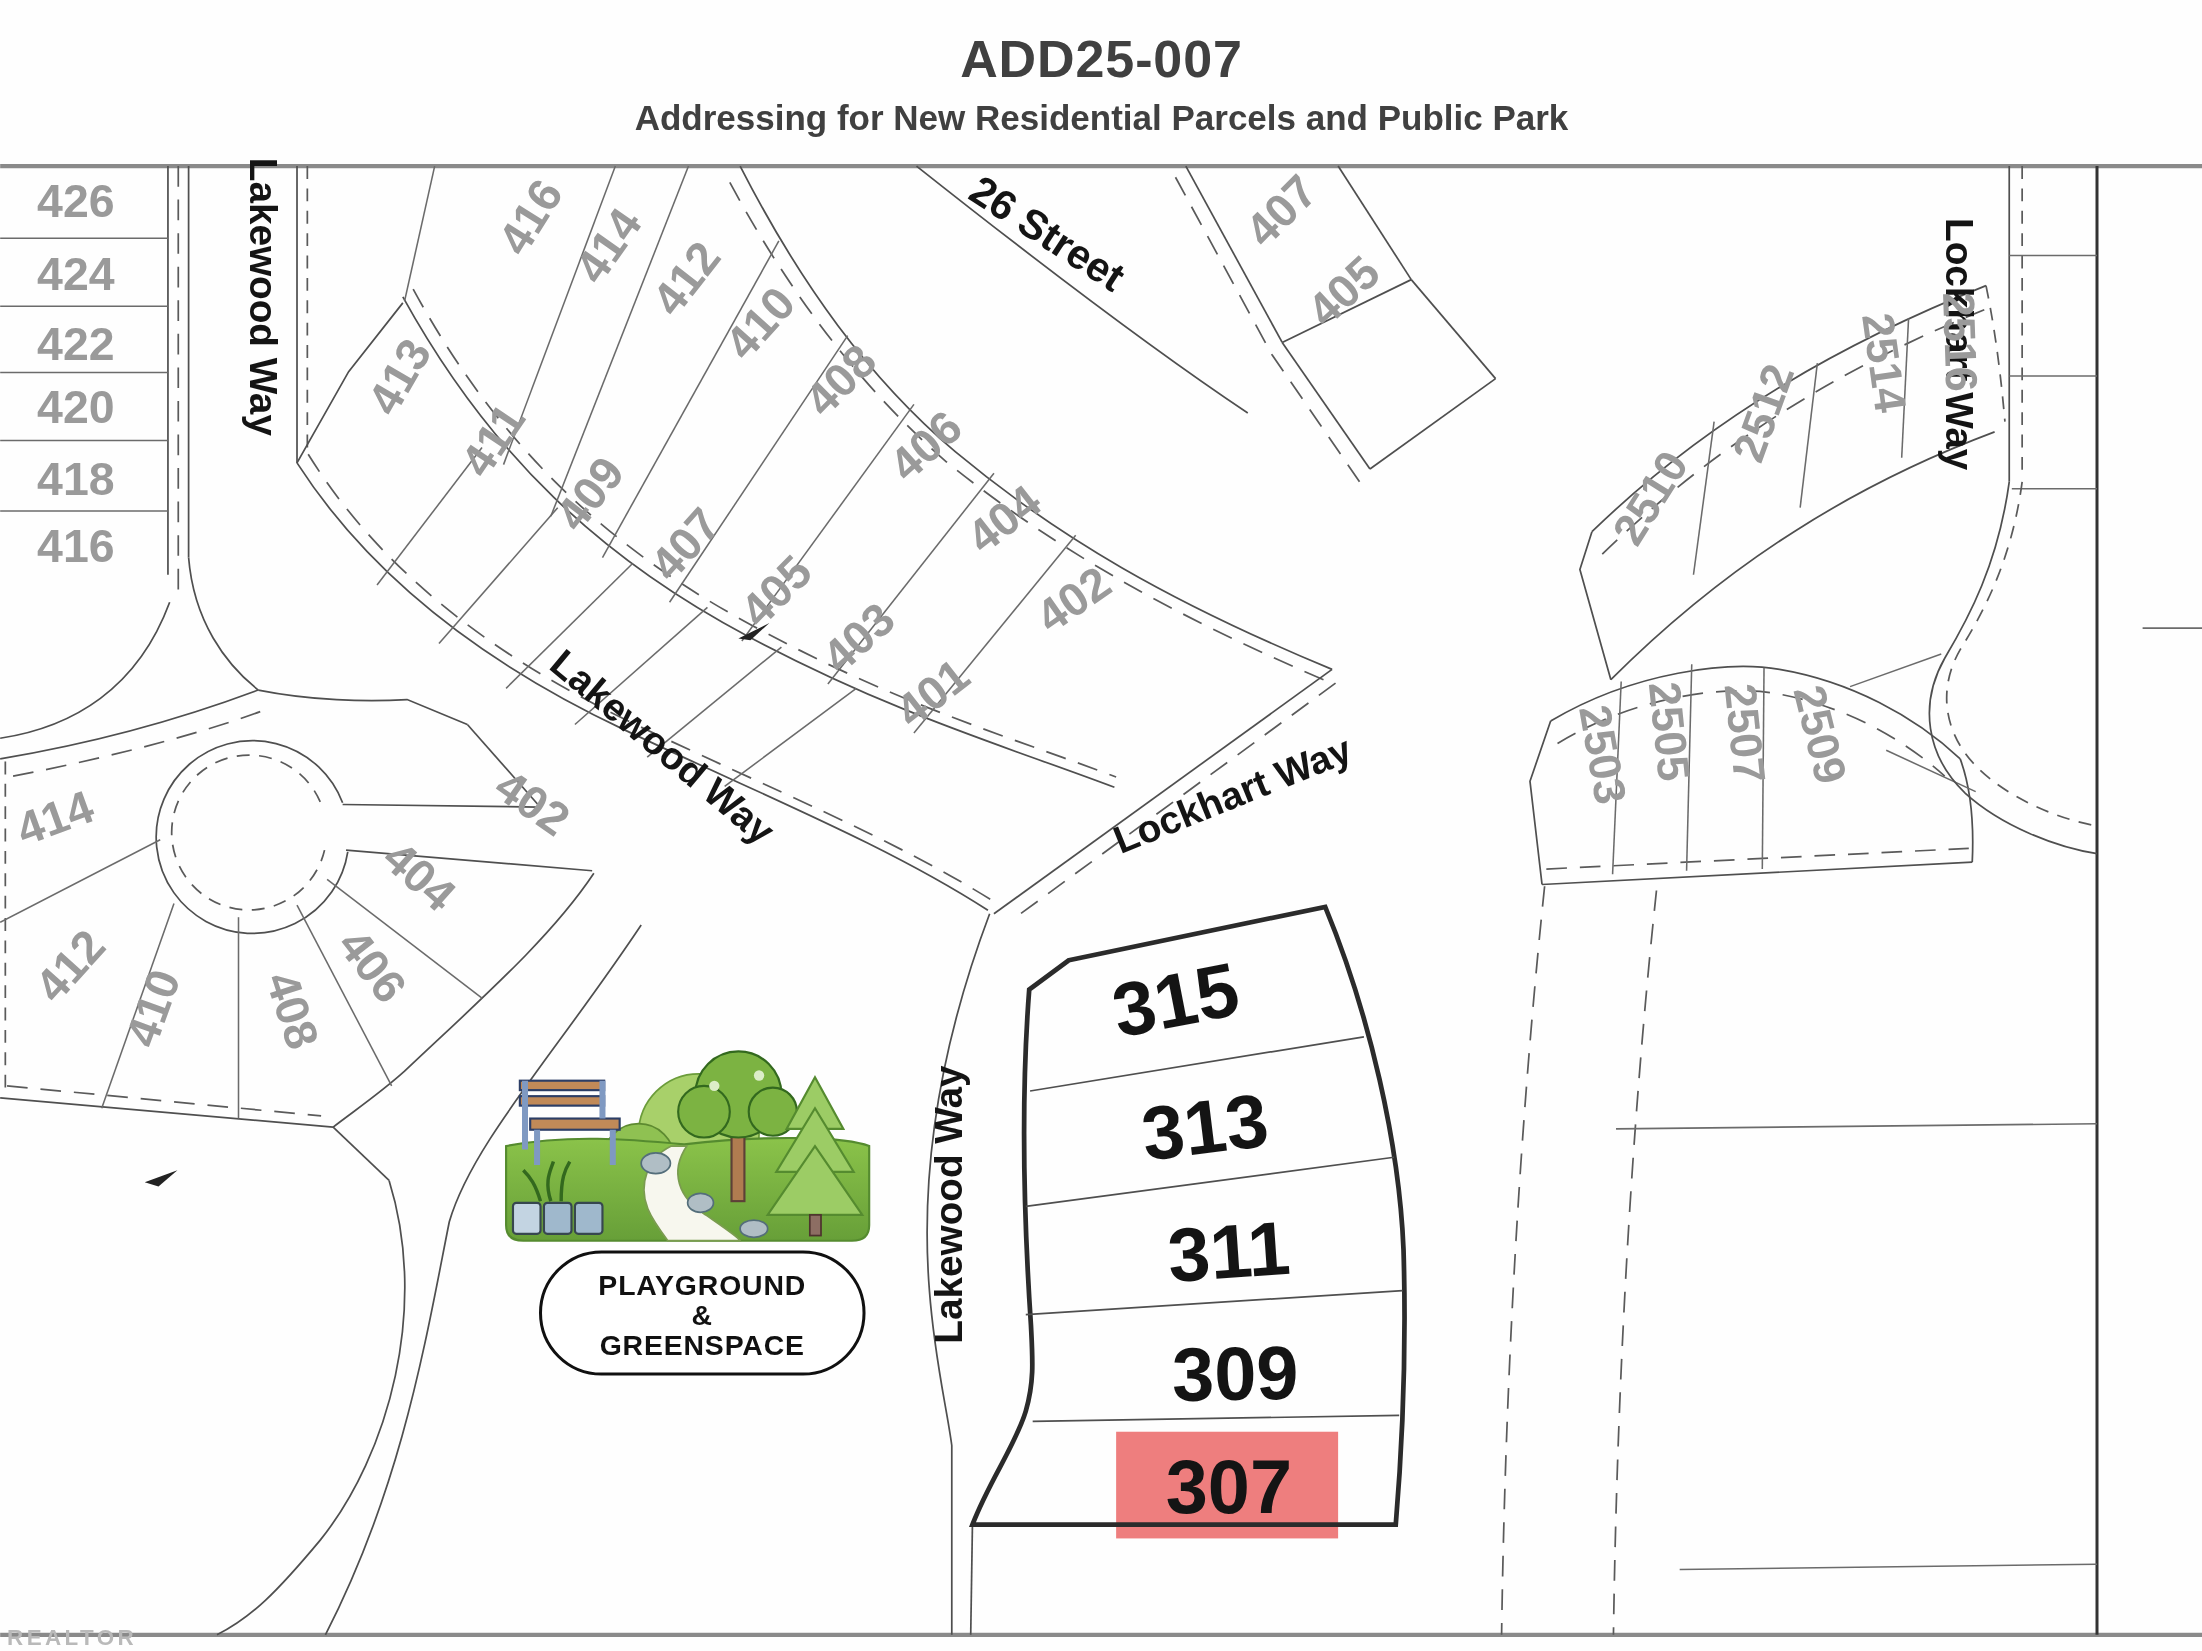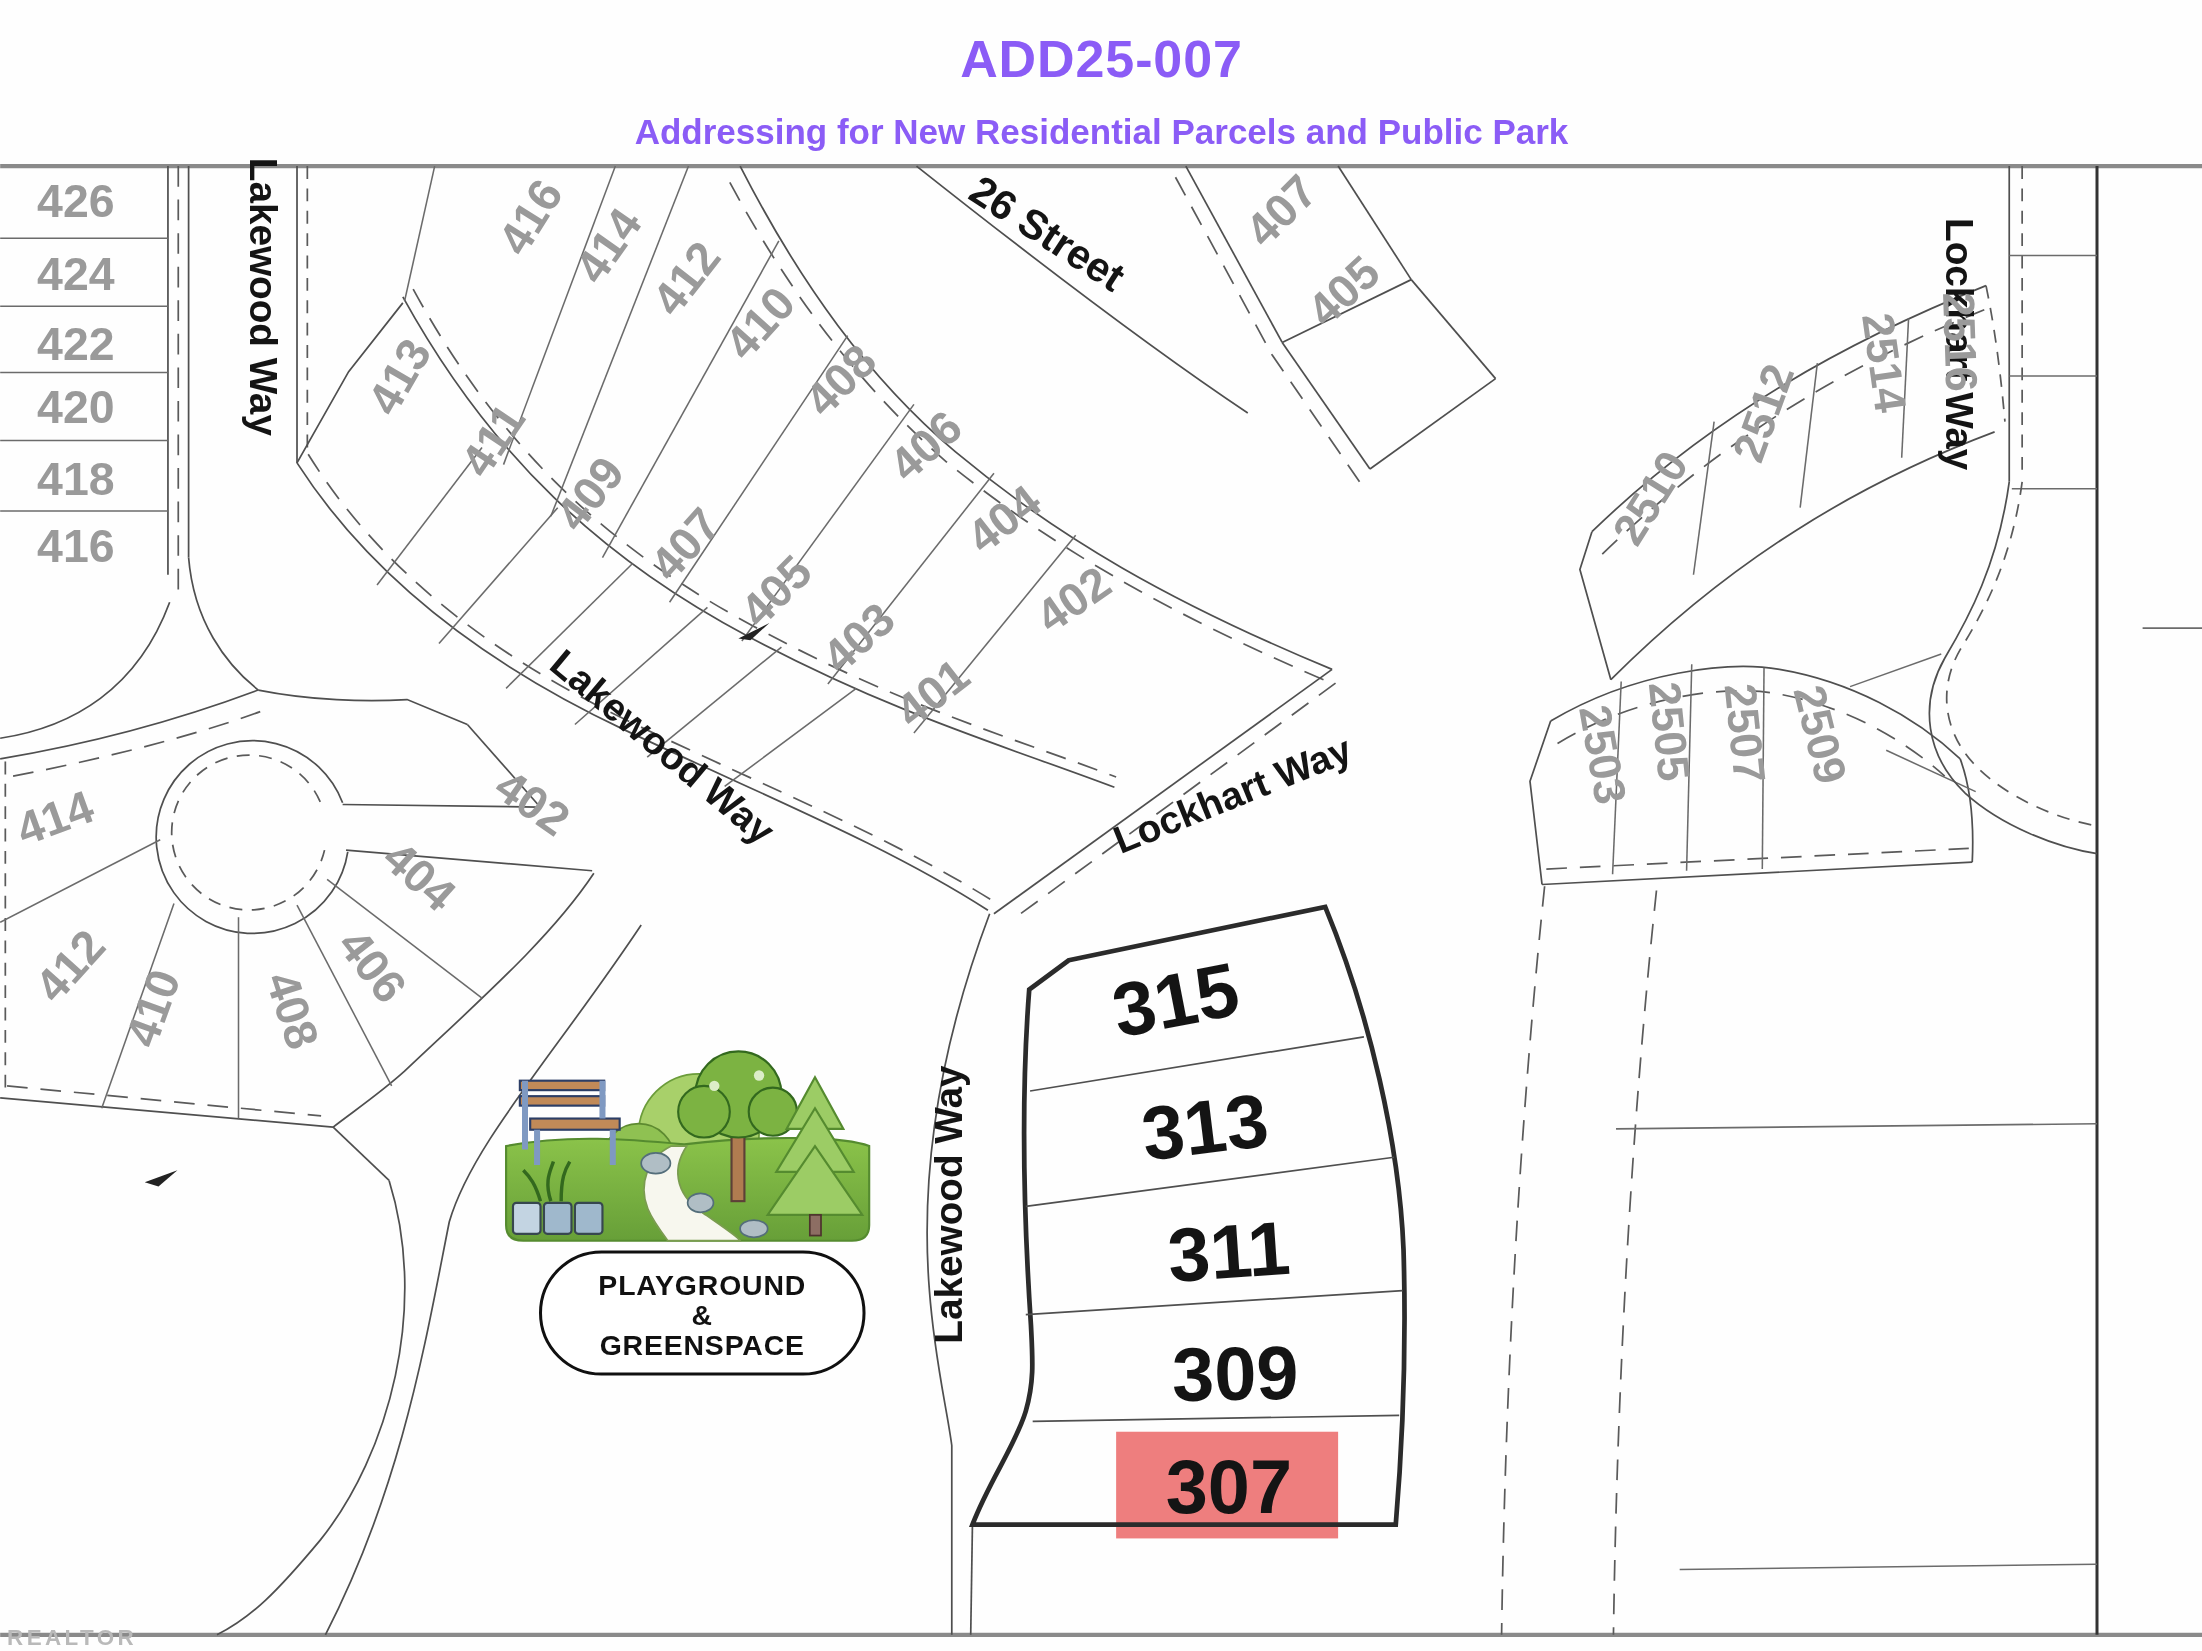--- a/index.html
+++ b/index.html
@@ -1,20 +1,20 @@
 <!DOCTYPE html>
 <html style="font-size:13.8px"><head>
 <meta charset="utf-8">
 <style>
   html,body{margin:0;padding:0;background:#ffffff;}
   #stage{position:relative;width:2203px;height:1652px;background:#fefefe;overflow:hidden;
          font-family:"Liberation Sans", sans-serif;}
-  .hdr{position:absolute;left:0;width:2203px;text-align:center;color:#8b5cf6;}
+  .hdr{position:absolute;left:0;width:2203px;text-align:center;color:#404040;}
   #title{top:29px;font-size:52px;font-weight:700;letter-spacing:0.9px;}
-  #subtitle{top:112px;font-size:35px;font-weight:700;}
+  #subtitle{top:98px;font-size:35px;font-weight:700;}
   svg{position:absolute;left:0;top:0;}
   .ln{fill:none;stroke:#4f4f4f;stroke-width:2px;}
   .lnlt{fill:none;stroke:#6b6b6b;stroke-width:1.8px;}
   .dash{fill:none;stroke:#5a5a5a;stroke-width:2px;stroke-dasharray:24 15;}
   .dashsm{fill:none;stroke:#5a5a5a;stroke-width:2px;stroke-dasharray:15 11;}
   .thick{fill:none;stroke:#2b2b2b;stroke-width:5.5px;}
   .bnd{fill:none;stroke:#333;stroke-width:3.5px;}
   .brd{stroke:#8a8a8a;stroke-width:5px;}
   text{font-family:"Liberation Sans", sans-serif;}
   .plbl{fill:#9a9a9a;font-size:54px;font-weight:600;text-anchor:middle;}

